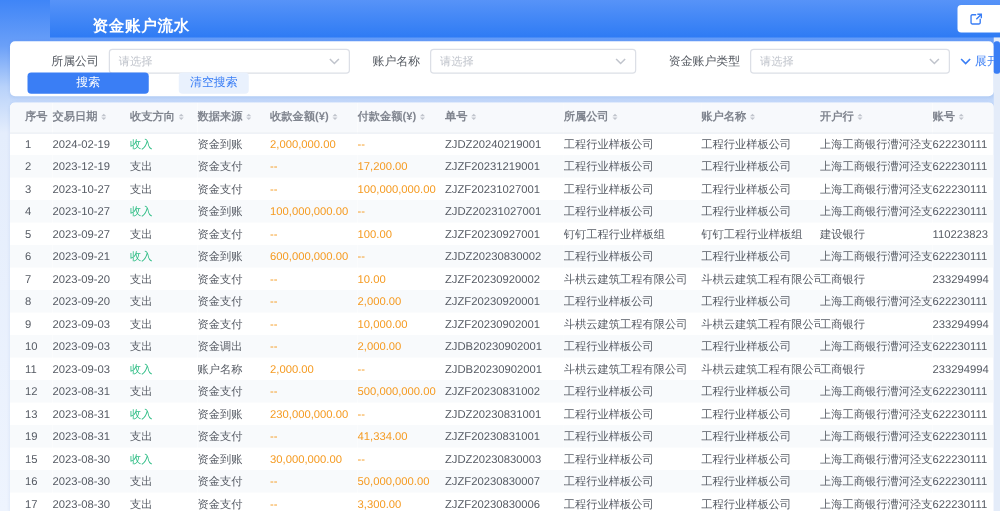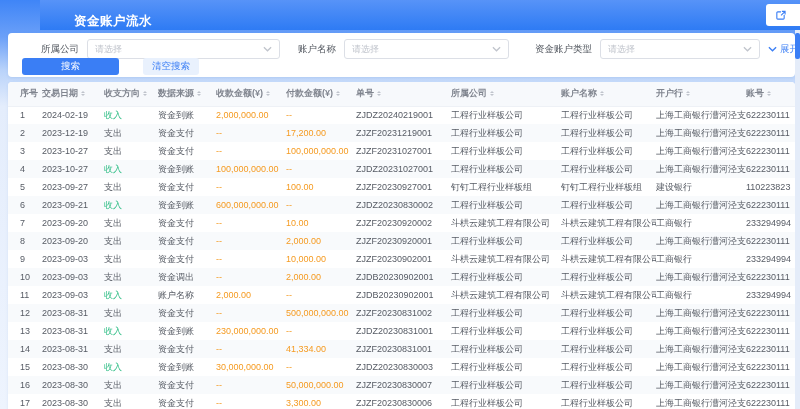--- a/index.html
+++ b/index.html
@@ -338,21 +338,21 @@
           <td>资金到账</td>
           <td class="amt">230,000,000.00</td>
           <td class="amt">--</td>
           <td>ZJDZ20230831001</td>
           <td>工程行业样板公司</td>
           <td>工程行业样板公司</td>
           <td>上海工商银行漕河泾支行</td>
           <td>622230111</td>
         </tr>
         <tr>
-          <td>14</td>
+          <td>19</td>
           <td>2023-08-31</td>
           <td>支出</td>
           <td>资金支付</td>
           <td class="amt">--</td>
           <td class="amt">41,334.00</td>
           <td>ZJZF20230831001</td>
           <td>工程行业样板公司</td>
           <td>工程行业样板公司</td>
           <td>上海工商银行漕河泾支行</td>
           <td>622230111</td>

